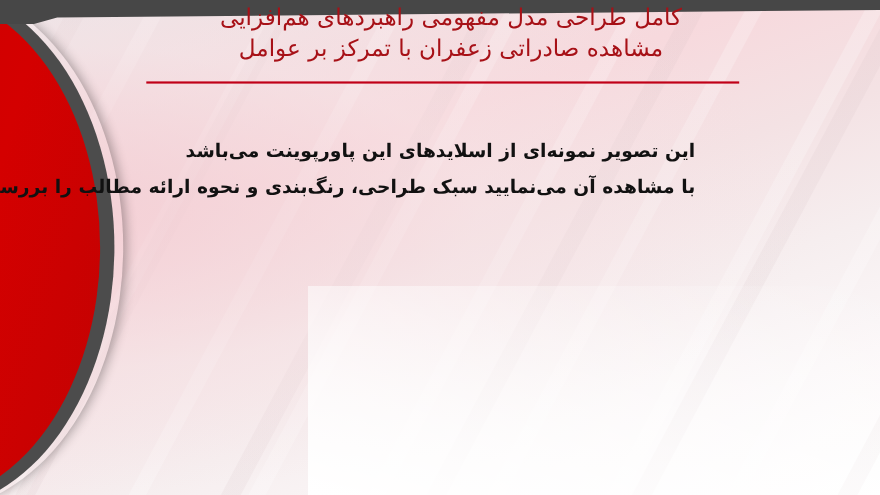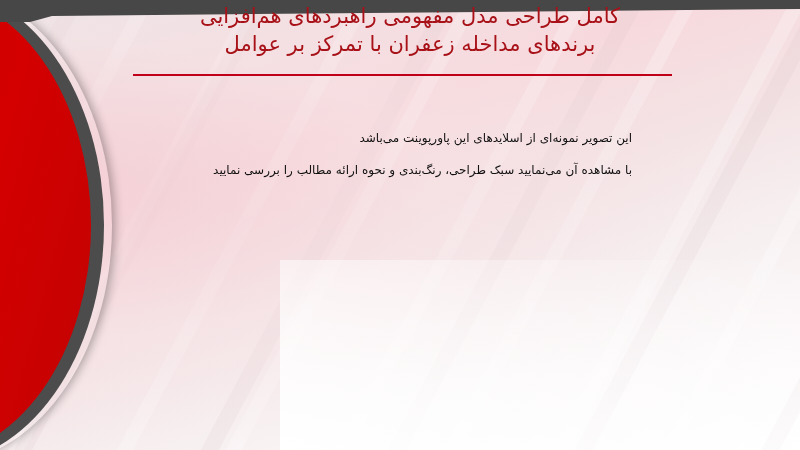--- a/index.html
+++ b/index.html
@@ -170,23 +170,23 @@
     position: absolute;
     right: 168px;
     top: 122px;
     width: 470px;
     text-align: right;
     z-index: 6;
   }
 
   .body-line {
     color: #111111;
-    font-size: 12px;
+    font-size: 17px;
     line-height: 32px;
-    font-weight: 400;
+    font-weight: 700;
     white-space: nowrap;
   }
 
   
   .bottom-fade {
     position: absolute;
     right: 0;
     bottom: 0;
     width: 520px;
     height: 190px;
@@ -207,21 +207,21 @@
   <div class="lens-outline"></div>
   <div class="lens-fill"></div>
   <div class="lens-shadow"></div>
 
   <div class="top-band"></div>
 
   <div class="left-frame"></div>
 
   <div class="title-block">
     <div class="title-line l1">کامل طراحی مدل مفهومی راهبردهای هم‌افزایی</div>
-    <div class="title-line l2">برندهای مداخله زعفران با تمرکز بر عوامل</div>
+    <div class="title-line l2">مشاهده صادراتی زعفران با تمرکز بر عوامل</div>
   </div>
 
   <div class="title-rule"></div>
 
   <div class="body-block">
     <div class="body-line">این تصویر نمونه‌ای از اسلایدهای این پاورپوینت می‌باشد</div>
     <div class="body-line">با مشاهده آن می‌نمایید سبک طراحی، رنگ‌بندی و نحوه ارائه مطالب را بررسی نمایید</div>
   </div>
 
   <div class="bottom-fade"></div>

